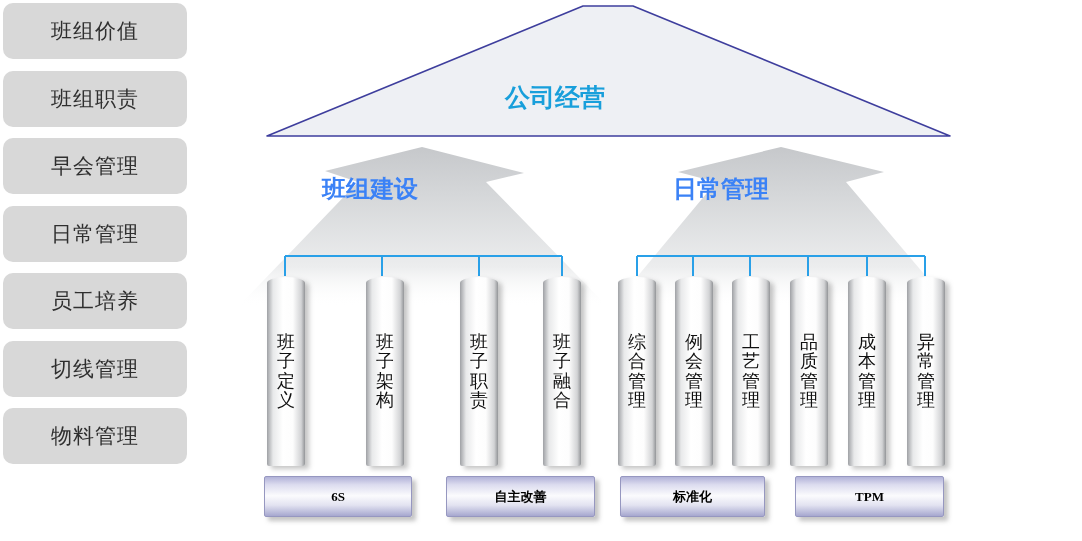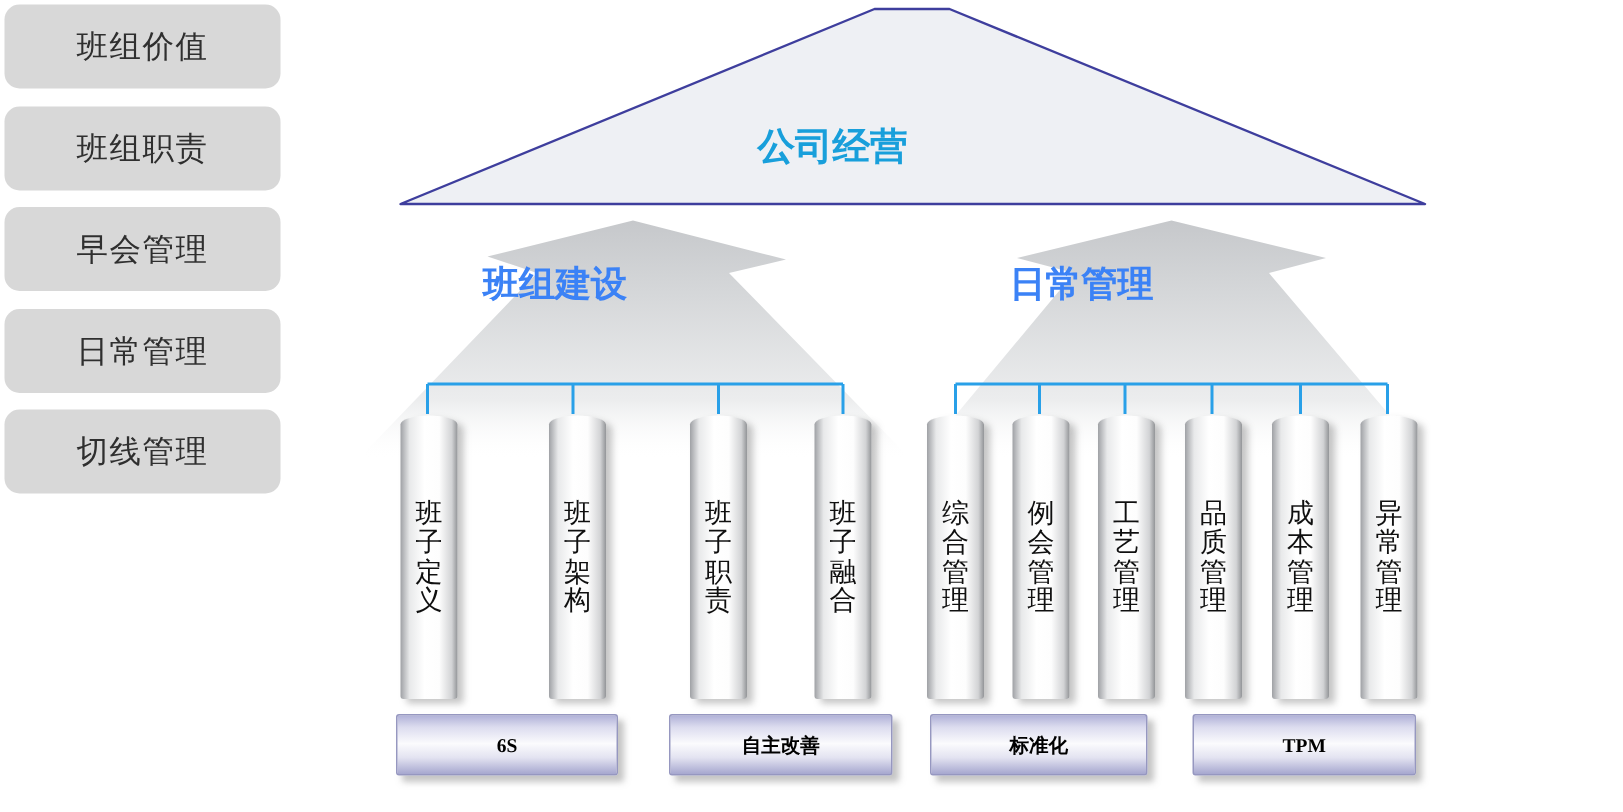--- a/index.html
+++ b/index.html
@@ -51,21 +51,23 @@
 </head>
 <body>
 
 <div id="canvas">
 
   <div class="sidebar">
     <div class="side-btn">班组价值</div>
     <div class="side-btn">班组职责</div>
     <div class="side-btn">早会管理</div>
     <div class="side-btn">日常管理</div>
+    <div class="side-btn">员工培养</div>
     <div class="side-btn">切线管理</div>
+    <div class="side-btn">物料管理</div>
   </div>
 
   <svg class="shapes" viewBox="0 0 1082 541" xmlns="http://www.w3.org/2000/svg">
     <defs>
       <linearGradient id="gradMountain" x1="0" y1="0" x2="0" y2="1">
         <stop offset="0" stop-color="#c6c8cb"></stop>
         <stop offset="0.3" stop-color="#d5d7d9"></stop>
         <stop offset="0.75" stop-color="#ecedee"></stop>
         <stop offset="1" stop-color="#ffffff" stop-opacity="0"></stop>
       </linearGradient>

